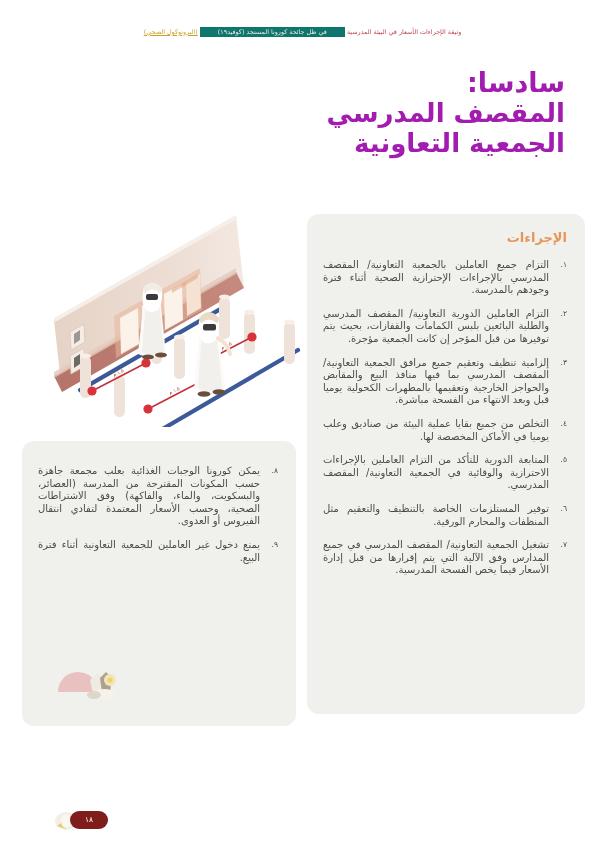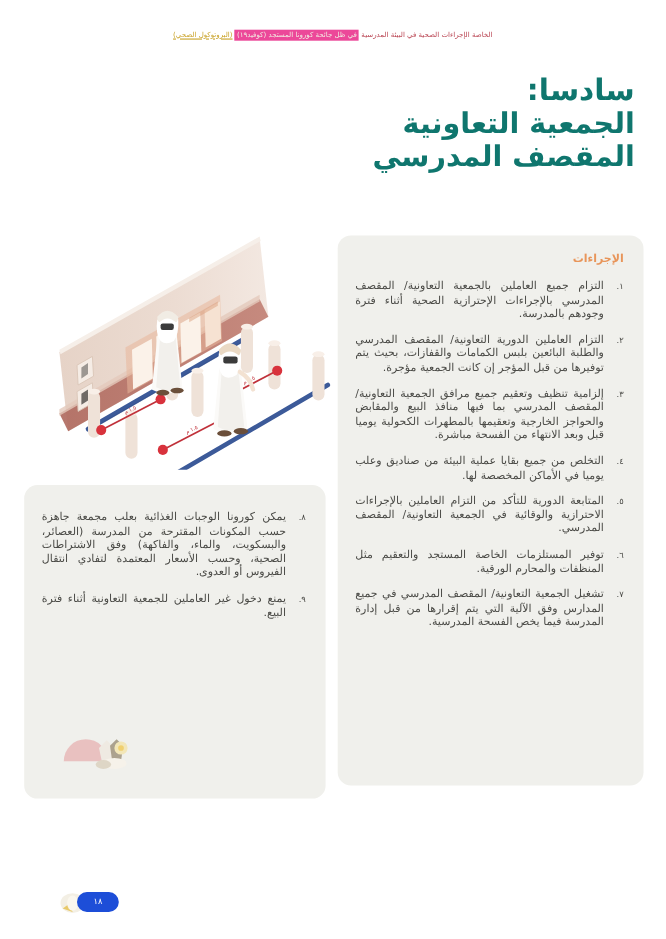--- a/index.html
+++ b/index.html
@@ -24,38 +24,38 @@
     right: 0;
     text-align: center;
     direction: rtl;
     font-size: 6.4px;
     line-height: 12px;
     white-space: nowrap;
     color: #b8414f;
     letter-spacing: 0.1px;
   }
   .running-header .hl {
-    background: #ec4899;
+    background: #0f766e;
     color: #f2ece2;
-    padding: 1px 2px;
+    padding: 1px 18px;
   }
   .running-header .tail {
     color: #c9a227;
     text-decoration: underline;
   }
 
   
   .title-block {
     position: absolute;
     top: 68px;
-    right: 28px;
+    right: 40px;
     width: 430px;
     text-align: left;
     direction: rtl;
-    color: #0f766e;
+    color: #a21caf;
   }
   .title-block .line {
     font-size: 26px;
     font-weight: bold;
     line-height: 30px;
     letter-spacing: -0.2px;
     text-align: right;
     direction: rtl;
   }
   .title-block .line.l1 { font-size: 27px; }
@@ -85,21 +85,21 @@
   }
   .panel-left {
     left: 22px;
     top: 441px;
     width: 274px;
     height: 285px;
   }
 
   .panel-heading {
     color: #e8955a;
-    font-size: 10px;
+    font-size: 13px;
     font-weight: bold;
     text-align: right;
     direction: rtl;
     margin: 16px 18px 14px 18px;
   }
 
   ol.proc-list {
     list-style: none;
     margin: 0;
     padding: 0 18px 0 16px;
@@ -152,43 +152,43 @@
     width: 62px;
     height: 30px;
   }
   .page-badge .pill {
     position: absolute;
     left: 18px;
     top: 5px;
     width: 38px;
     height: 18px;
     border-radius: 9px;
-    background: #1d4ed8;
+    background: #7f1d1d;
     color: #ffffff;
     font-size: 7.5px;
     line-height: 18px;
     text-align: center;
     direction: rtl;
   }
 </style>
 </head>
 <body>
 
 <div class="page">
 
   <div class="running-header">
-    <span>الخاصة الإجراءات الصحية في البيئة المدرسية</span>
+    <span>وثيقة الإجراءات الأسعار في البيئة المدرسية</span>
     <span class="hl">في ظل جائحة كورونا المستجد (كوفيد١٩)</span>
     <span class="tail">(البروتوكول الصحي)</span>
   </div>
 
   <div class="title-block">
     <div class="line l1">سادسا:</div>
+    <div class="line">المقصف المدرسي</div>
     <div class="line">الجمعية التعاونية</div>
-    <div class="line">المقصف المدرسي</div>
   </div>
 
   <div class="illustration">
     <svg width="286" height="215" viewBox="0 0 286 215" xmlns="http://www.w3.org/2000/svg">
       <defs>
         <linearGradient id="wallg" x1="0" y1="0" x2="1" y2="0">
           <stop offset="0" stop-color="#e6d3c7"></stop>
           <stop offset="0.55" stop-color="#ecdcd2"></stop>
           <stop offset="1" stop-color="#f3e8e1"></stop>
         </linearGradient>
@@ -339,25 +339,25 @@
       <li>
         <span class="num">٤.</span>
         <span class="txt">التخلص من جميع بقايا عملية البيئة من صناديق وعلب يوميا في الأماكن المخصصة لها.</span>
       </li>
       <li>
         <span class="num">٥.</span>
         <span class="txt">المتابعة الدورية للتأكد من التزام العاملين بالإجراءات الاحترازية والوقائية في الجمعية التعاونية/ المقصف المدرسي.</span>
       </li>
       <li>
         <span class="num">٦.</span>
-        <span class="txt">توفير المستلزمات الخاصة المستجد والتعقيم مثل المنظفات والمحارم الورقية.</span>
+        <span class="txt">توفير المستلزمات الخاصة بالتنظيف والتعقيم مثل المنظفات والمحارم الورقية.</span>
       </li>
       <li>
         <span class="num">٧.</span>
-        <span class="txt">تشغيل الجمعية التعاونية/ المقصف المدرسي في جميع المدارس وفق الآلية التي يتم إقرارها من قبل إدارة المدرسة فيما يخص الفسحة المدرسية.</span>
+        <span class="txt">تشغيل الجمعية التعاونية/ المقصف المدرسي في جميع المدارس وفق الآلية التي يتم إقرارها من قبل إدارة الأسعار فيما يخص الفسحة المدرسية.</span>
       </li>
     </ol>
   </div>
 
   <div class="panel panel-left">
     <ol class="proc-list">
       <li>
         <span class="num">٨.</span>
         <span class="txt">يمكن كورونا الوجبات الغذائية بعلب مجمعة جاهزة حسب المكونات المقترحة من المدرسة (العصائر، والبسكويت، والماء، والفاكهة) وفق الاشتراطات الصحية، وحسب الأسعار المعتمدة لتفادي انتقال الفيروس أو العدوى.</span>
       </li>

